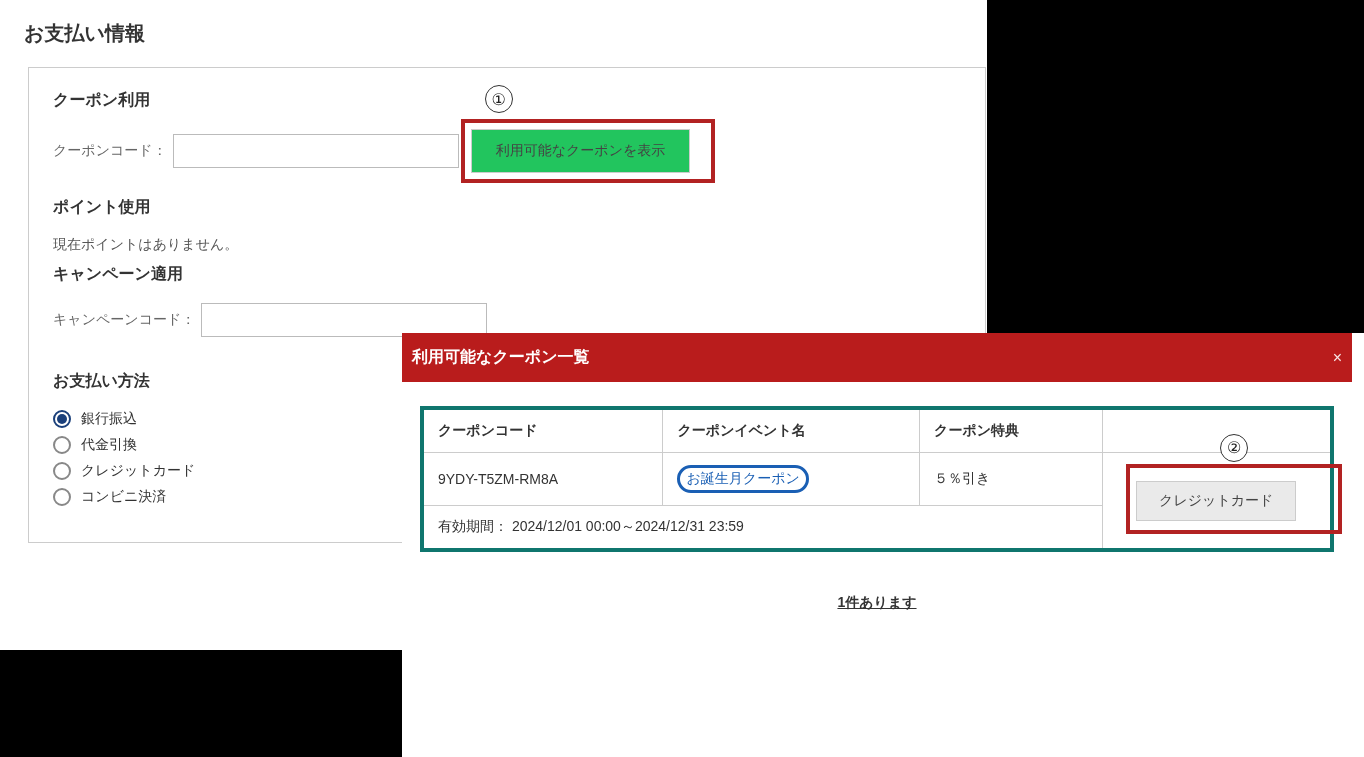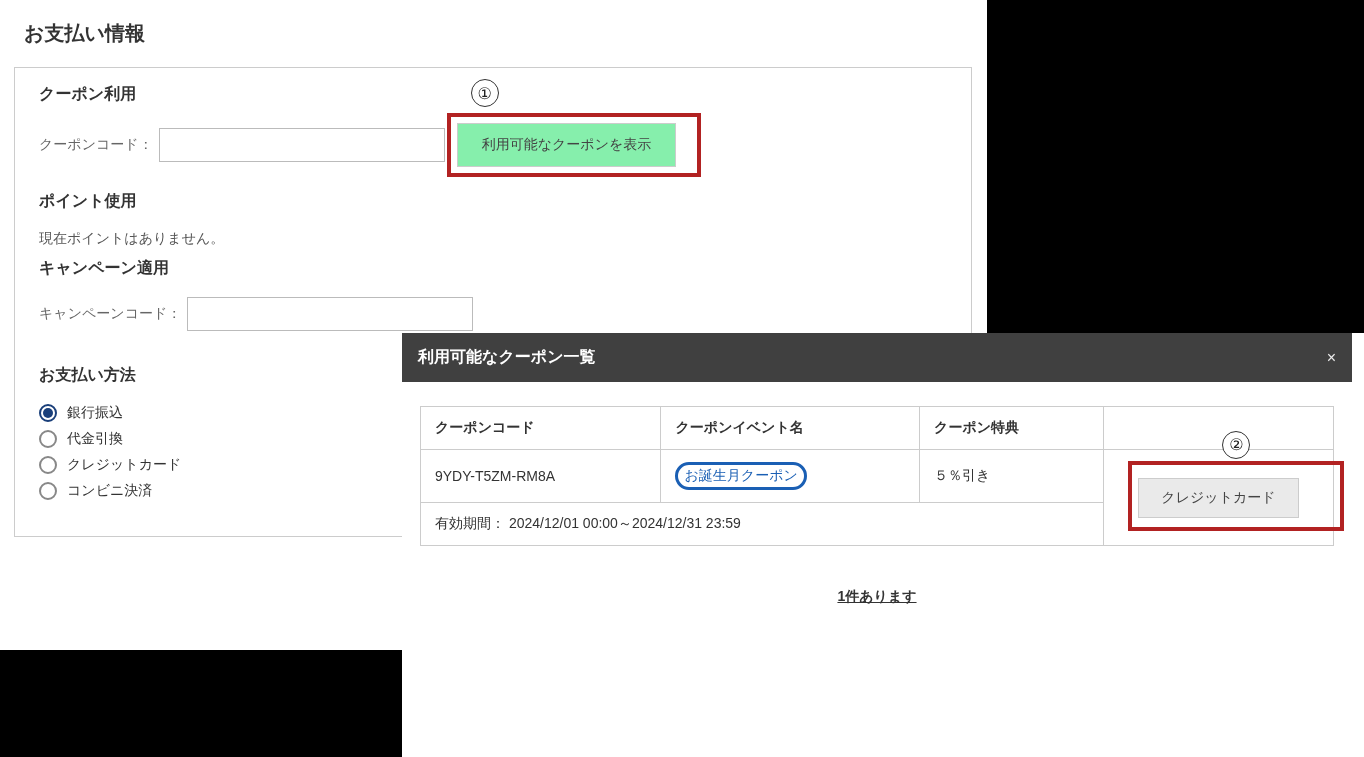--- a/index.html
+++ b/index.html
@@ -11,23 +11,23 @@
       position: relative;
     }
     .page-title {
       font-size: 20px;
       font-weight: bold;
       color: #333;
       padding: 20px 24px 10px;
     }
     .main-panel {
       border: 1px solid #ccc;
-      margin: 10px 14px 0;
+      margin: 10px 28px 0;
       width: 958px;
-      padding: 16px 24px 28px;
+      padding: 22px 24px 28px;
       background: #fff;
     }
     .section-heading {
       font-size: 16px;
       font-weight: bold;
       color: #333;
       margin-bottom: 18px;
     }
     .row {
       display: flex;
@@ -45,21 +45,21 @@
       padding: 0 6px;
       font-size: 14px;
       width: 286px;
     }
     .show-coupons-wrap {
       position: relative;
       display: inline-block;
       margin-left: 12px;
     }
     .show-coupons-btn {
-      background: #86efac;
+      background: #22c55e;
       border: 1px solid #ccc;
       height: 44px;
       padding: 0 24px;
       font-size: 14px;
       color: #444;
       cursor: pointer;
     }
     .red-frame {
       border: 4px solid #b22222;
       position: absolute;
@@ -123,44 +123,44 @@
     
     .modal {
       position: absolute;
       top: 333px;
       left: 402px;
       width: 950px;
       background: #fff;
       box-shadow: 0 0 0 rgba(0,0,0,0);
     }
     .modal-header {
-      background: #404040;
+      background: #b91c1c;
       color: #fff;
-      padding: 14px 16px;
+      padding: 14px 10px;
       display: flex;
       justify-content: space-between;
       align-items: center;
     }
     .modal-title {
       font-size: 16px;
       font-weight: bold;
     }
     .modal-close {
       color: #fff;
       font-size: 16px;
       cursor: pointer;
       opacity: 0.9;
     }
     .modal-body {
       padding: 24px 18px 10px;
     }
     table.coupon-table {
       width: 100%;
       border-collapse: collapse;
-      border: 1px solid #0f766e;
+      border: 4px solid #0f766e;
     }
     table.coupon-table th,
     table.coupon-table td {
       border: 1px solid #ccc;
       padding: 12px 14px;
       font-size: 14px;
       color: #333;
       text-align: left;
     }
     table.coupon-table th {

